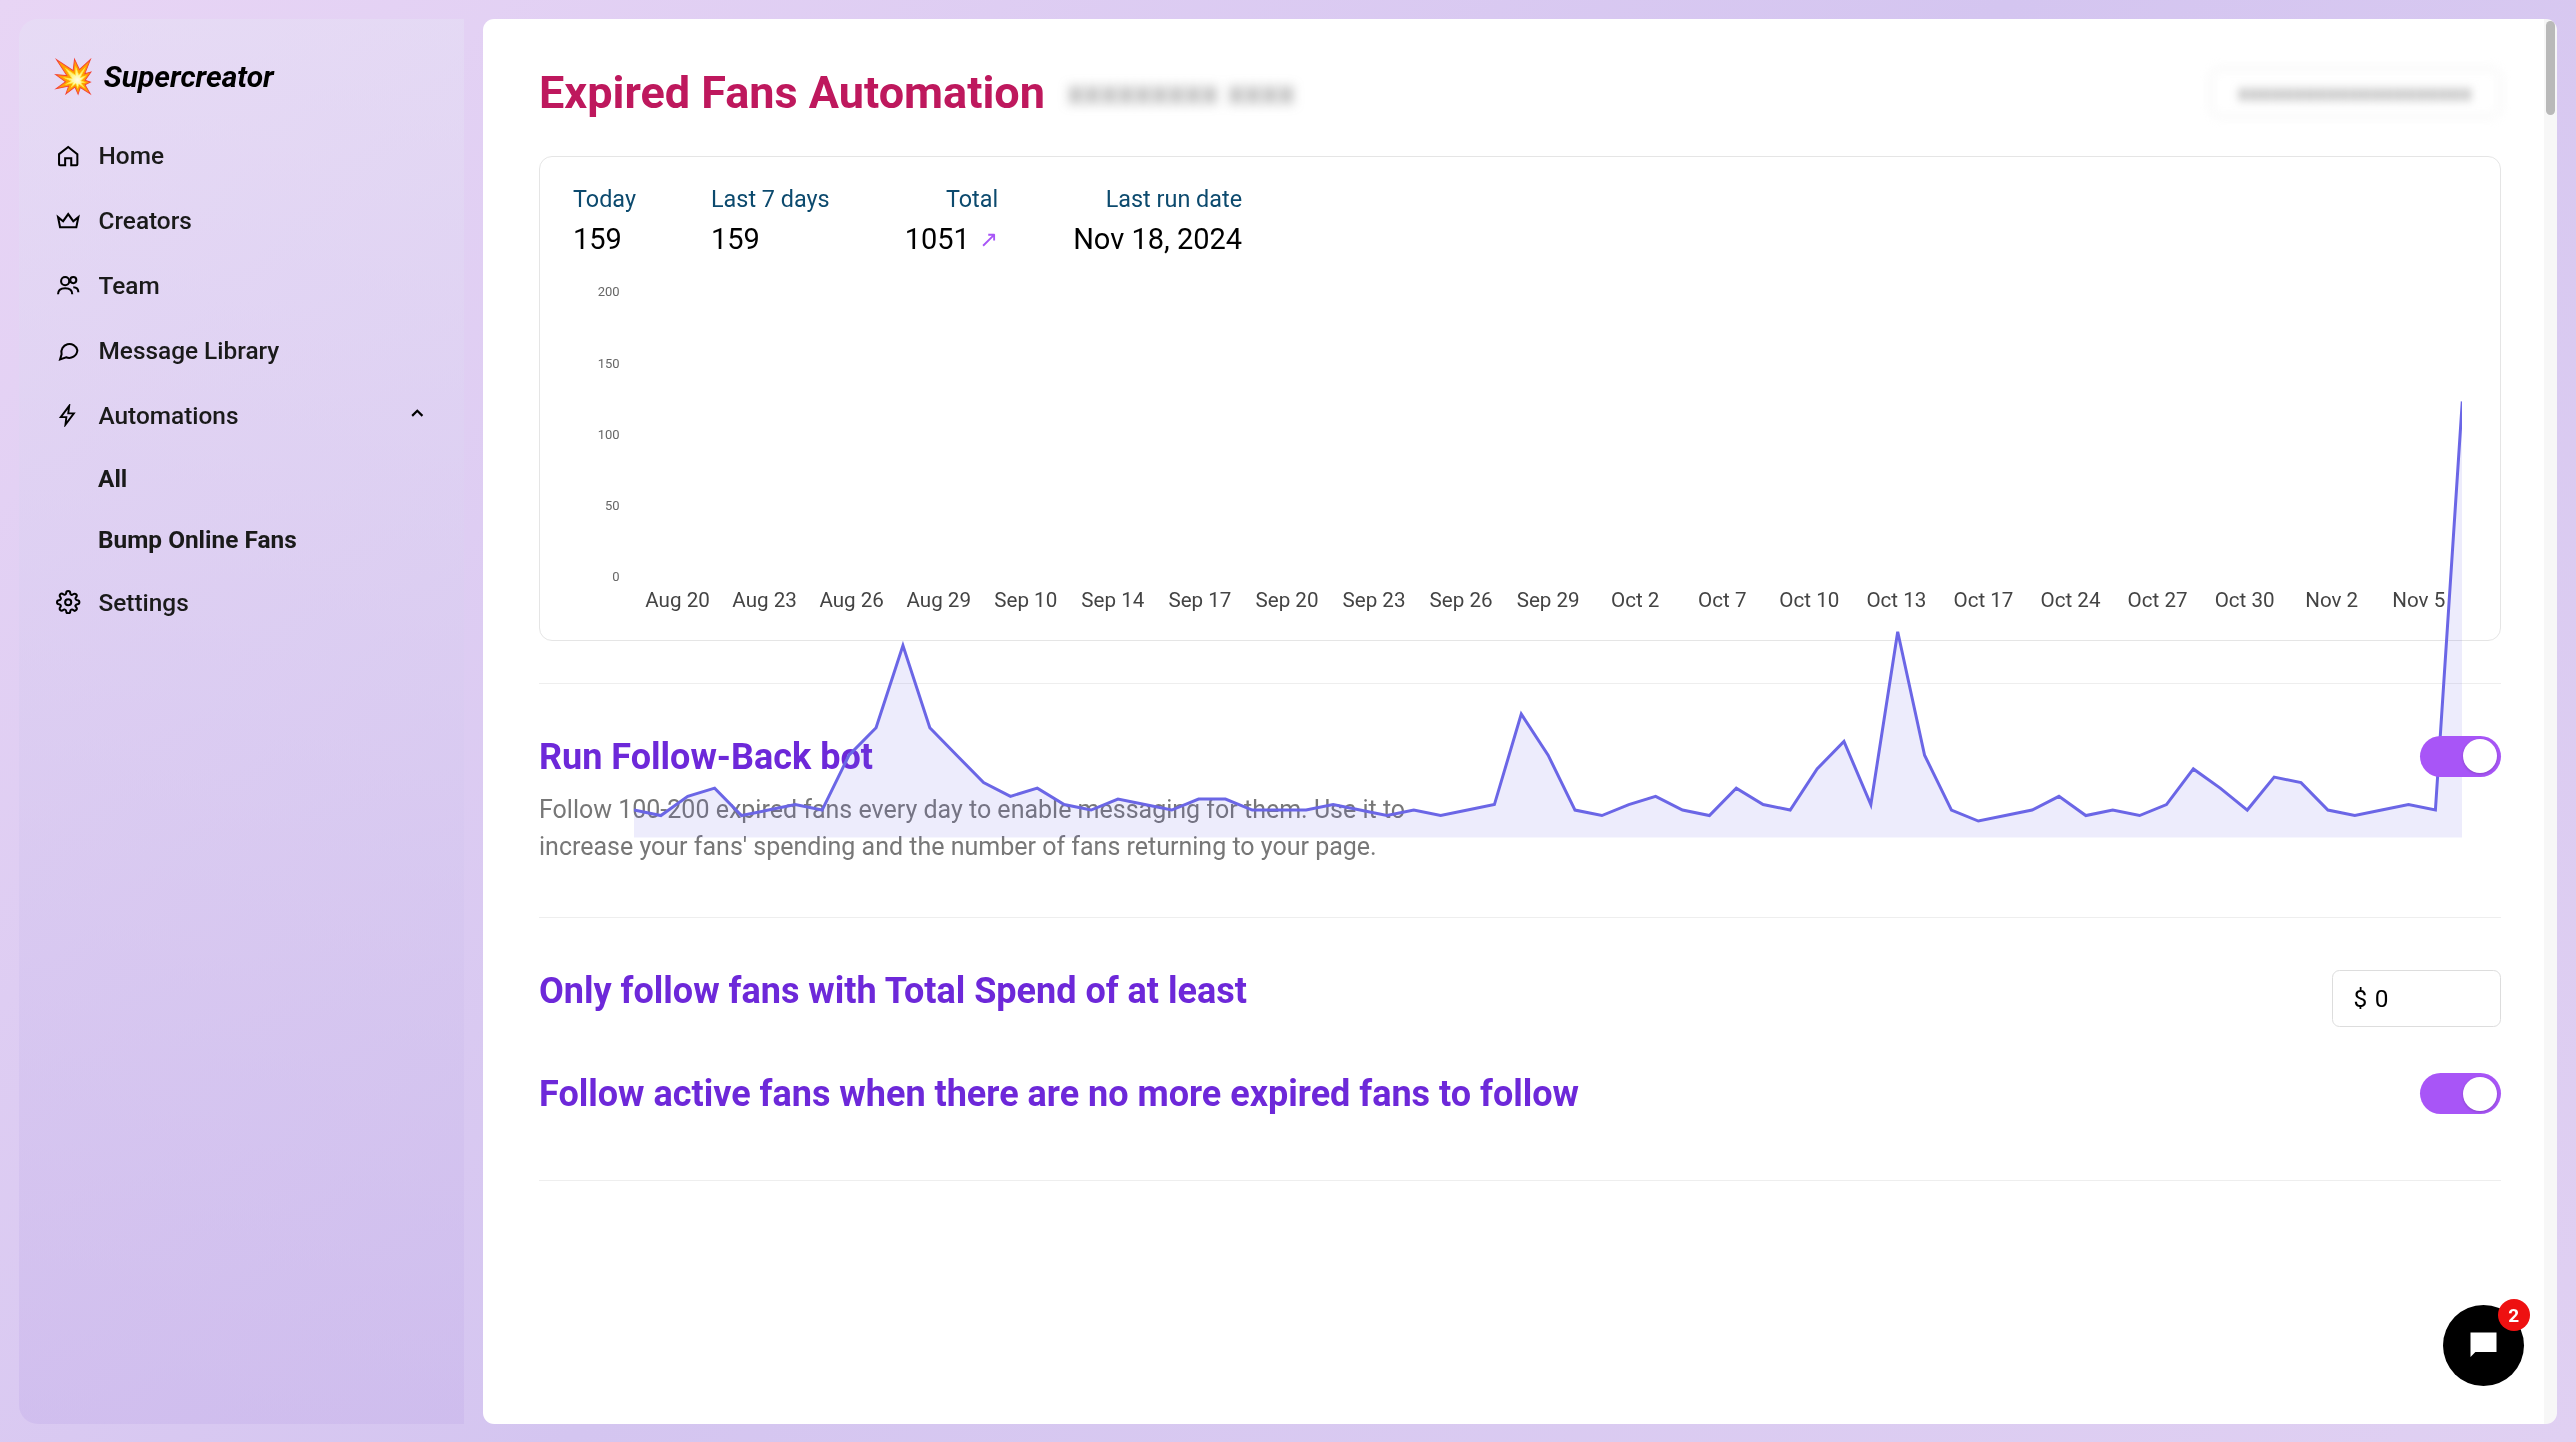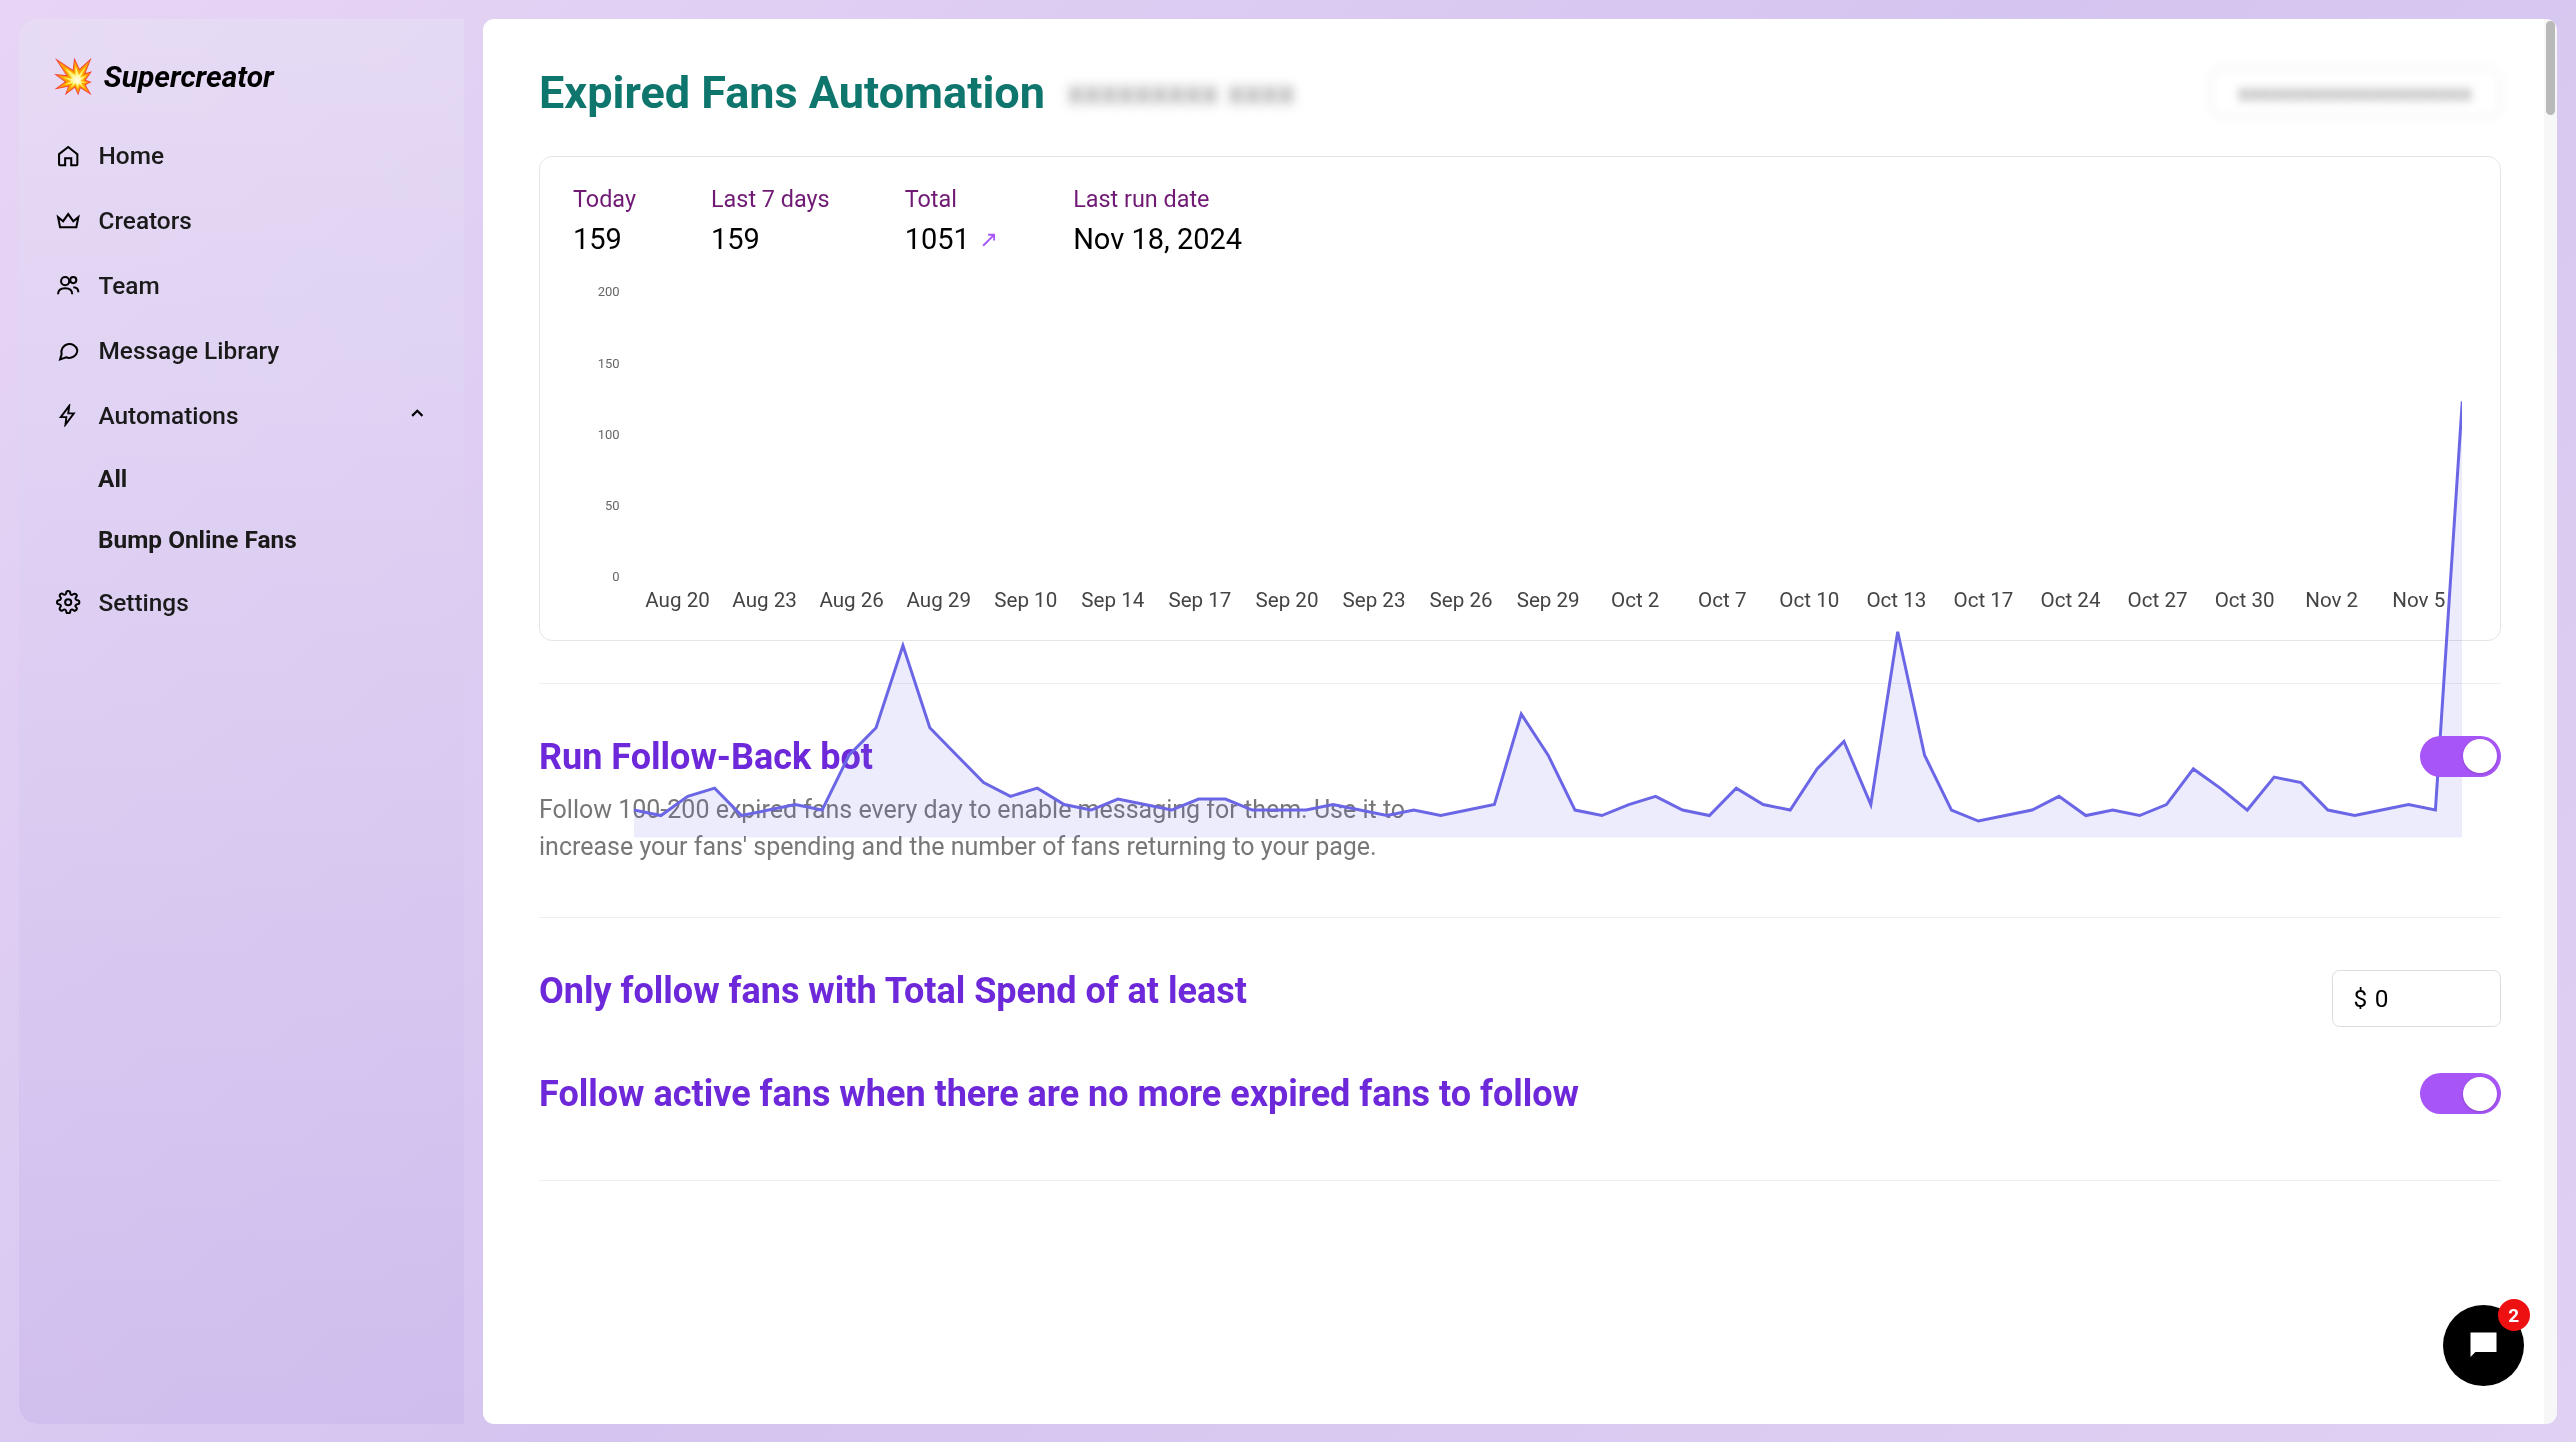--- a/index.html
+++ b/index.html
@@ -60,21 +60,21 @@
   }
   .main {
     flex: 1;
     background: #fff;
     border-radius: 11.2px;
     padding: 47px 56px;
     overflow-y: auto;
     position: relative;
   }
   .page-header { display:flex; align-items:center; gap: 23.4px; margin-bottom: 37px; }
-  .page-title { font-size: 45px; font-weight: 700; color: #0f766e; }
+  .page-title { font-size: 45px; font-weight: 700; color: #be185d; }
   .blur-chip {
     filter: blur(5.6px);
     font-size: 30px;
     color: #666;
     letter-spacing: 1.9px;
   }
   .account-chip {
     margin-left: auto;
     border: 0.9px solid #ddd;
     border-radius: 9.4px;
@@ -84,21 +84,21 @@
     font-size: 20.6px;
     letter-spacing: 0.9px;
   }
   .stats-card {
     border: 0.9px solid #e5e5e5;
     border-radius: 13px;
     padding: 28px 33px 19px 33px;
   }
   .stats-row { display: flex; gap: 75px; margin-bottom: 28px; }
   .stat { display: flex; flex-direction: column; gap: 9.4px; }
-  .stat-label { font-size: 23.4px; color: #701a75; }
+  .stat-label { font-size: 23.4px; color: #0c4a6e; text-align: right; }
   .stat-value { font-size: 29px; font-weight: 400; color: #000; display:flex; align-items:center; gap:9.4px; }
   .link-arrow { color: #a855f7; font-size: 22.5px; }
   .chart-area { position: relative; height: 337px; }
   .y-axis { position: absolute; left: 0; top: 0; bottom: 37px; width: 56px; display:flex; flex-direction:column; justify-content:space-between; align-items:flex-end; }
   .y-tick { font-size: 13px; color: #666; padding-right: 9.4px; }
   .plot { position: absolute; left: 61px; right: 4.7px; top: 4.7px; bottom: 37px; }
   .x-axis { position: absolute; left: 61px; right: 4.7px; bottom: 0; height: 33px; display:flex; }
   .x-tick { font-size: 20.6px; color: #444; white-space: nowrap; flex:1; text-align:center; }
   .divider { border: none; border-top: 0.9px solid #eee; margin: 42px 0; }
   .setting-row { display:flex; align-items:flex-start; gap: 37px; padding: 9.4px 0; }

